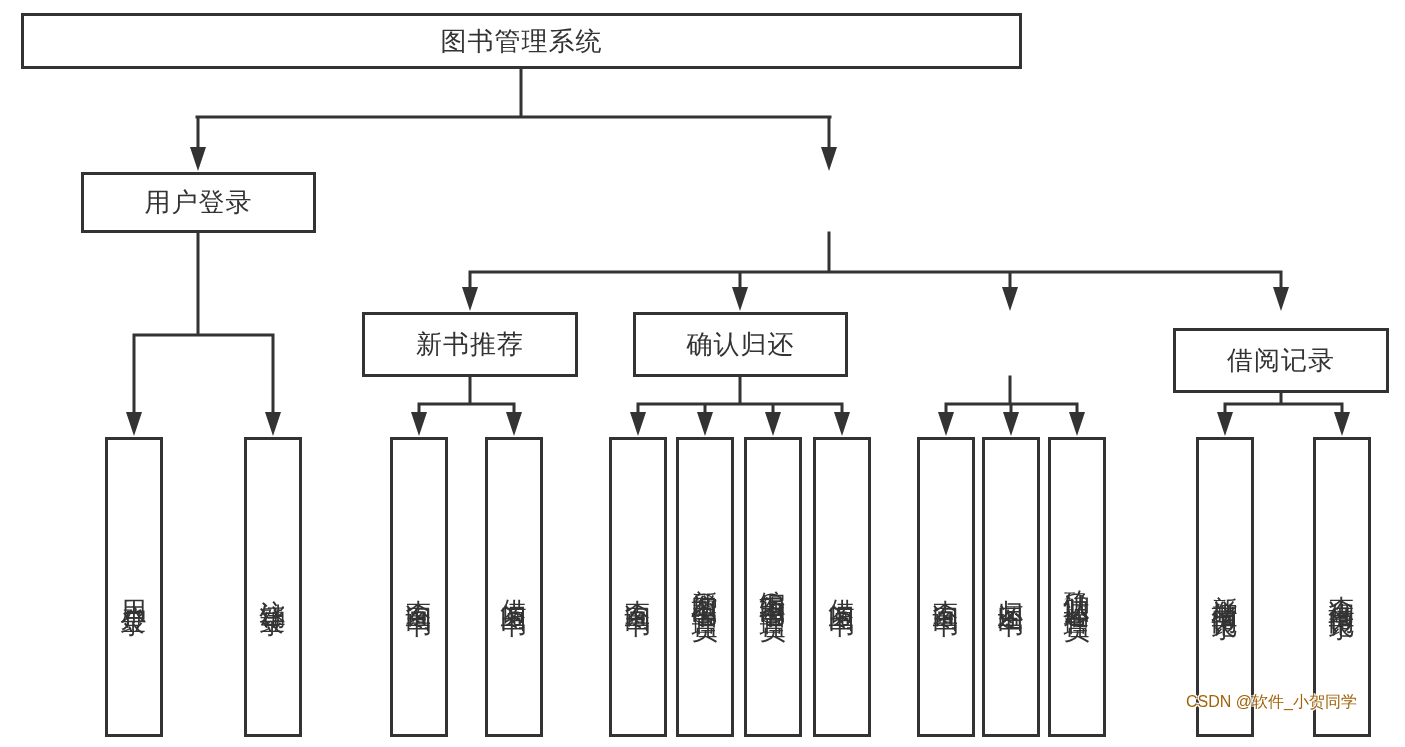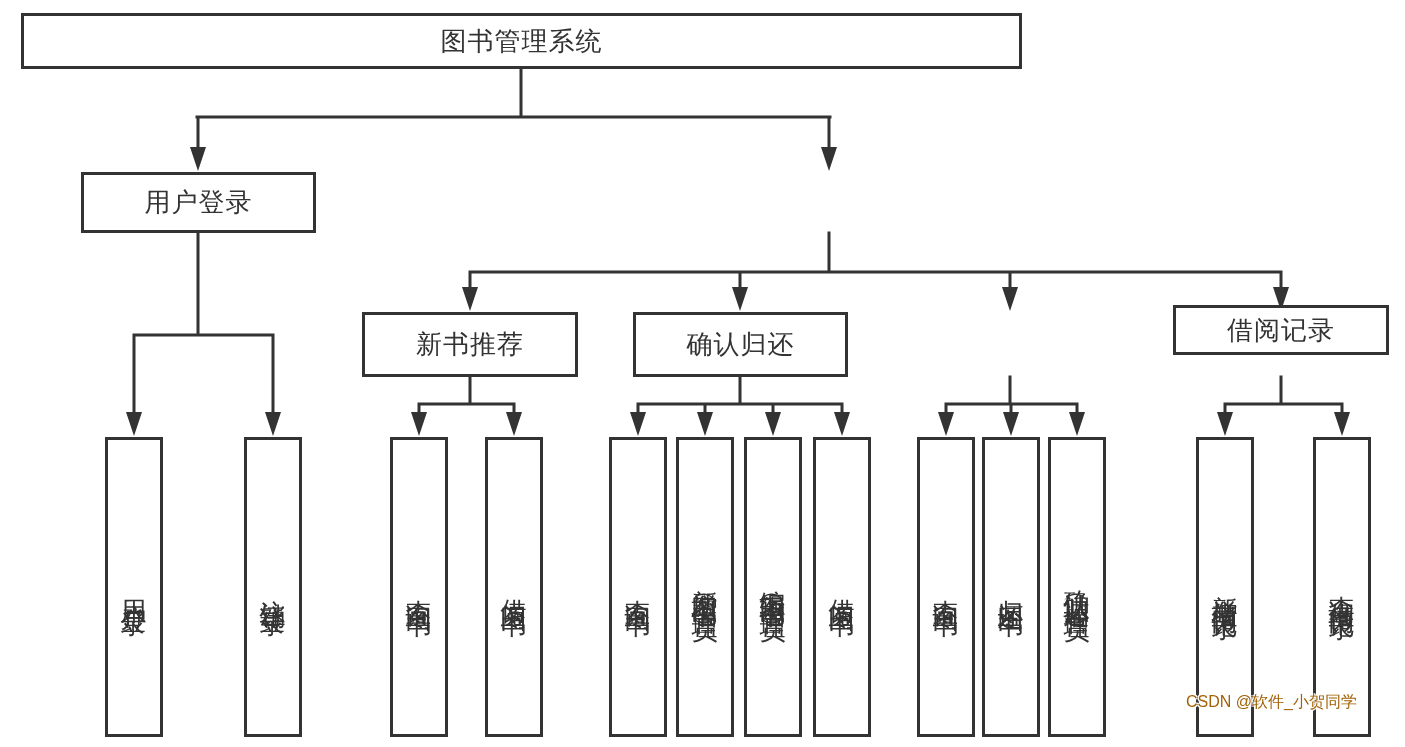--- a/index.html
+++ b/index.html
@@ -112,21 +112,21 @@
   <div class="box" style="left:81px;top:172px;width:235px;height:61px">
     <span class="hlabel">用户登录</span>
   </div>
 
   <div class="box" style="left:362px;top:312px;width:216px;height:65px">
     <span class="hlabel">新书推荐</span>
   </div>
   <div class="box" style="left:633px;top:312px;width:215px;height:65px">
     <span class="hlabel">确认归还</span>
   </div>
-  <div class="box" style="left:1173px;top:305px;width:216px;height:50px">
+  <div class="box" style="left:1173px;top:328px;width:216px;height:65px">
     <span class="hlabel">借阅记录</span>
   </div>
 
   <div class="box" style="left:105px;top:437px;width:58px;height:300px">
     <span class="vlabel">用户登录</span>
   </div>
   <div class="box" style="left:244px;top:437px;width:58px;height:300px">
     <span class="vlabel">注销登录</span>
   </div>
 

